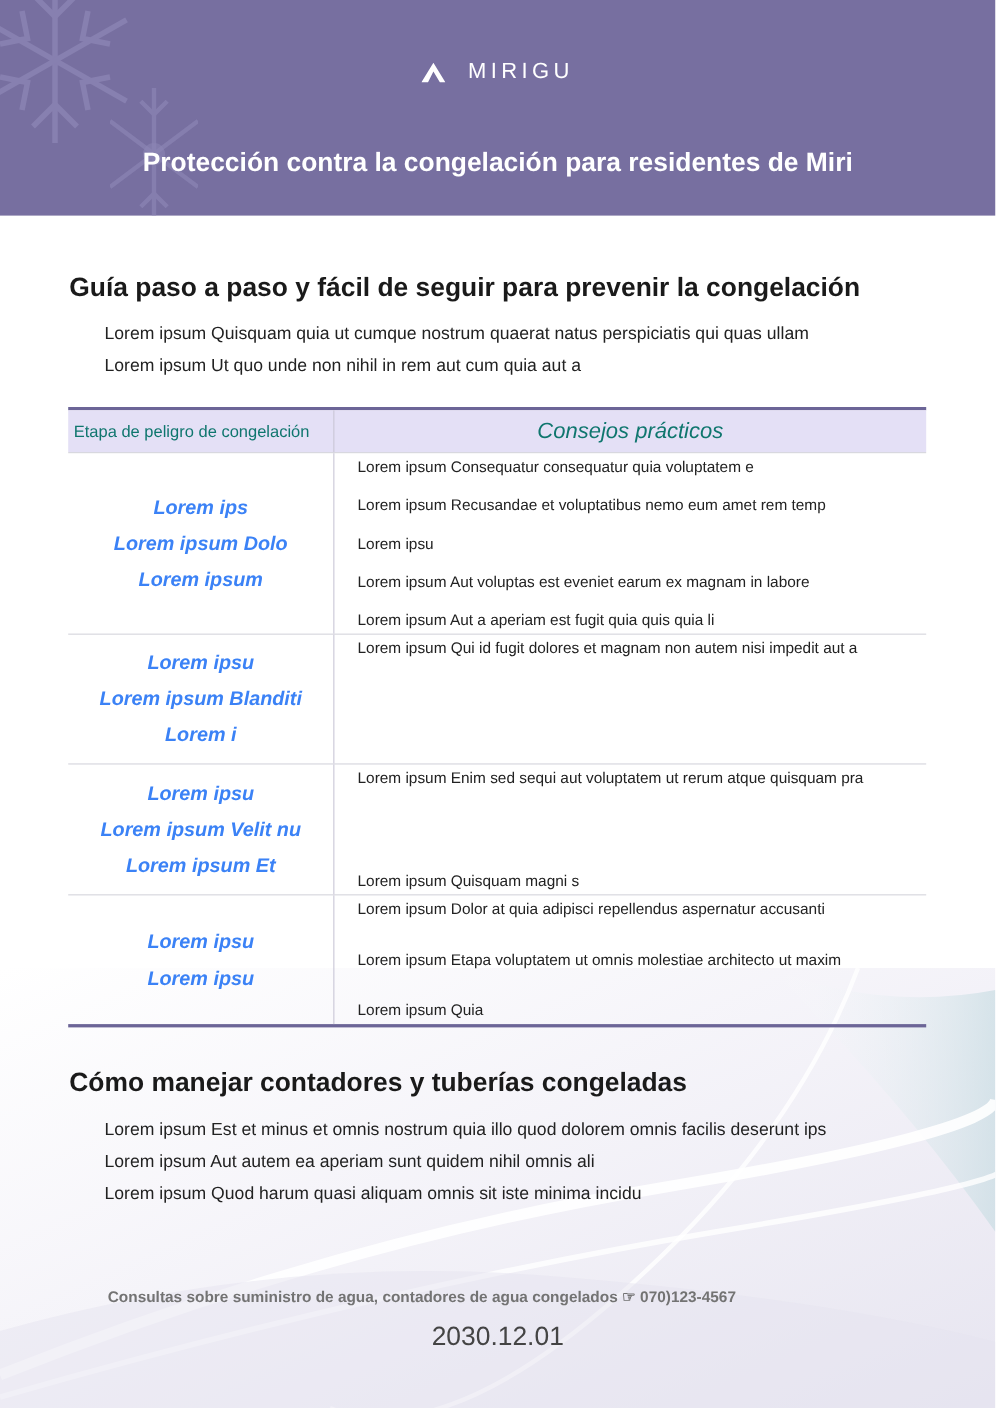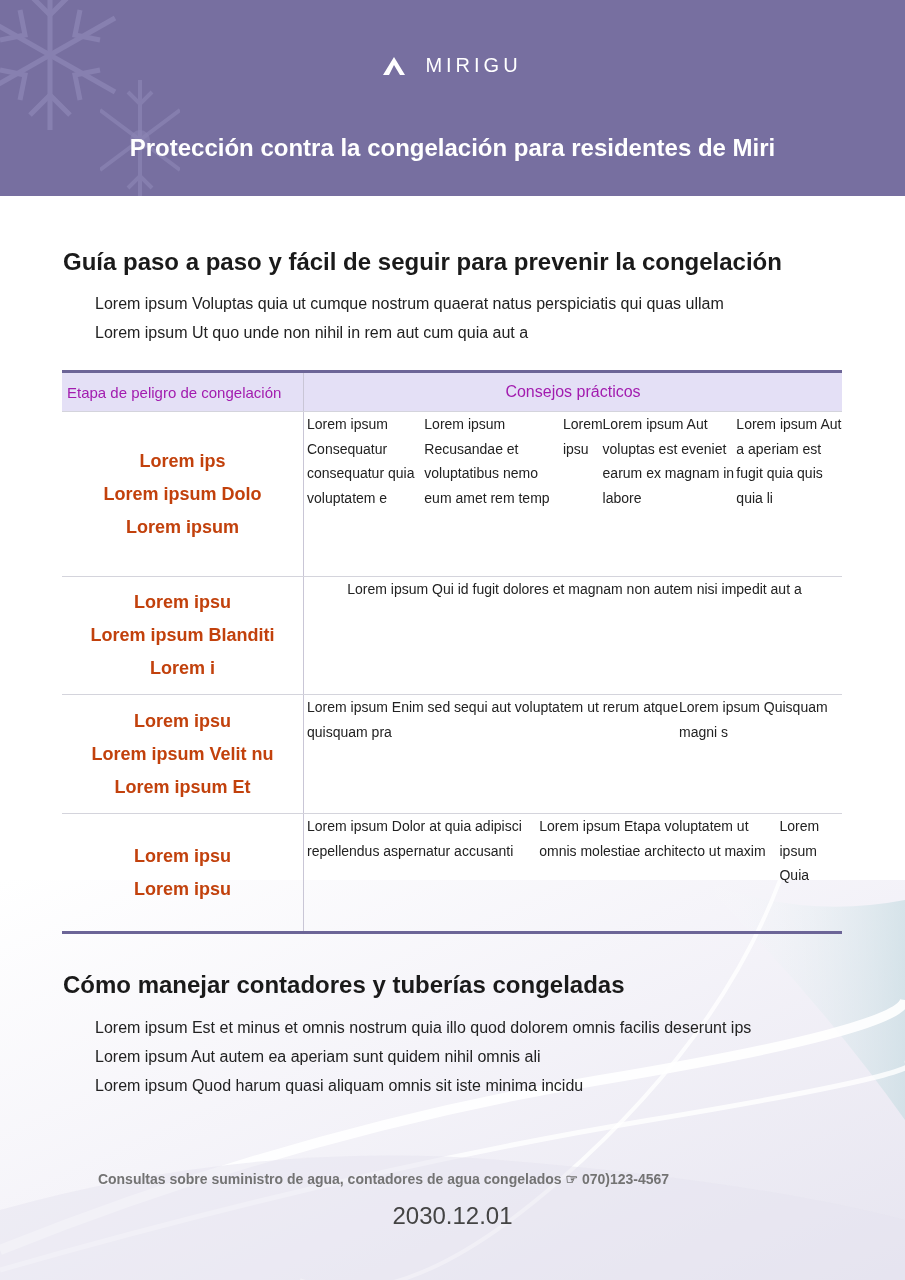--- a/index.html
+++ b/index.html
@@ -38,33 +38,33 @@
     .para div { height: 29px; }
     .table {
       position: absolute; left: 62px; top: 370px; width: 780px;
       border-top: 3px solid #6c6597; border-bottom: 3px solid #6c6597;
       border-collapse: collapse;
     }
     .thead {
       display: flex; height: 38px; background: #e4e0f6;
     }
     .th {
-      display: flex; align-items: center; font-size: 15px; color: #a21caf;
+      display: flex; align-items: center; font-size: 15px; color: #0f766e;
     }
     .th.c1 { width: 242px; padding-left: 5px; box-sizing: border-box; border-right: 1px solid #c9c6d6; }
-    .th.c2 { flex: 1; justify-content: center; font-size: 16px; }
+    .th.c2 { flex: 1; justify-content: center; font-size: 20px; font-style: italic; }
     .trow { display: flex; border-top: 1px solid #d4d4dc; }
     .trow .c1 {
       width: 242px; border-right: 1px solid #c9c6d6; box-sizing: border-box;
       display: flex; flex-direction: column; justify-content: center; align-items: center;
-      color: #c2410c; font-weight: bold; font-size: 18px; line-height: 33px;
+      color: #3b82f6; font-weight: bold; font-size: 18px; line-height: 33px; font-style: italic;
     }
     .trow .c2 {
-      flex: 1; display: flex; flex-direction: row; justify-content: center;
-      padding-left: 3px; font-size: 14px; color: #222; line-height: 24.6px;
+      flex: 1; display: flex; flex-direction: column; justify-content: space-between;
+      padding-left: 3px; font-size: 14px; color: #222; line-height: 24.6px; margin-left: 18px;
     }
     .footer-note {
       position: absolute; top: 1171px; left: 0; width: 767px; text-align: center;
       font-size: 14px; font-weight: bold; color: #737373; z-index: 2;
     }
     .footer-date {
       position: absolute; top: 1202px; left: 0; width: 905px; text-align: center;
       font-size: 24px; color: #444; z-index: 2;
     }
   </style>
@@ -120,21 +120,21 @@
       <path d="M11 0 L22 18 L17 18 L11 8 L6 18 L0 18Z" fill="#ffffff"></path>
     </svg>
     <span>MIRIGU</span>
   </div>
   <div class="header-title">Protección contra la congelación para residentes de Miri</div>
 </div>
 
 <div class="content">
   <h2 class="section-title" style="top:52px">Guía paso a paso y fácil de seguir para prevenir la congelación</h2>
   <div class="para" style="top:93px">
-    <div>Lorem ipsum Voluptas quia ut cumque nostrum quaerat natus perspiciatis qui quas ullam</div>
+    <div>Lorem ipsum Quisquam quia ut cumque nostrum quaerat natus perspiciatis qui quas ullam</div>
     <div>Lorem ipsum Ut quo unde non nihil in rem aut cum quia aut a</div>
   </div>
 
   <div class="table" style="top:174px">
     <div class="thead">
       <div class="th c1">Etapa de peligro de congelación</div>
       <div class="th c2">Consejos prácticos</div>
     </div>
 
     <div class="trow" style="height:164px">

